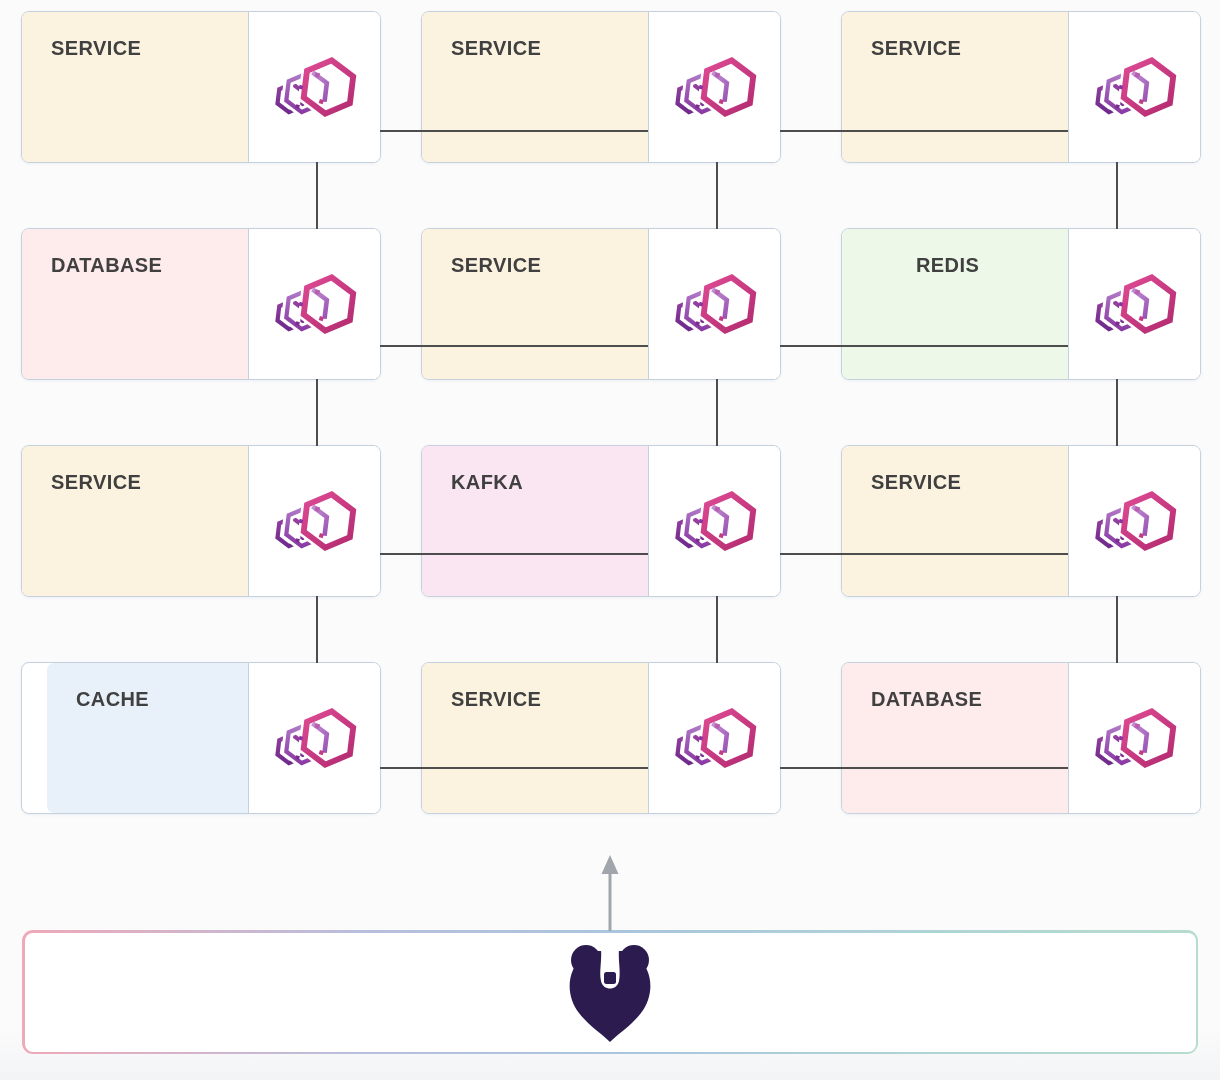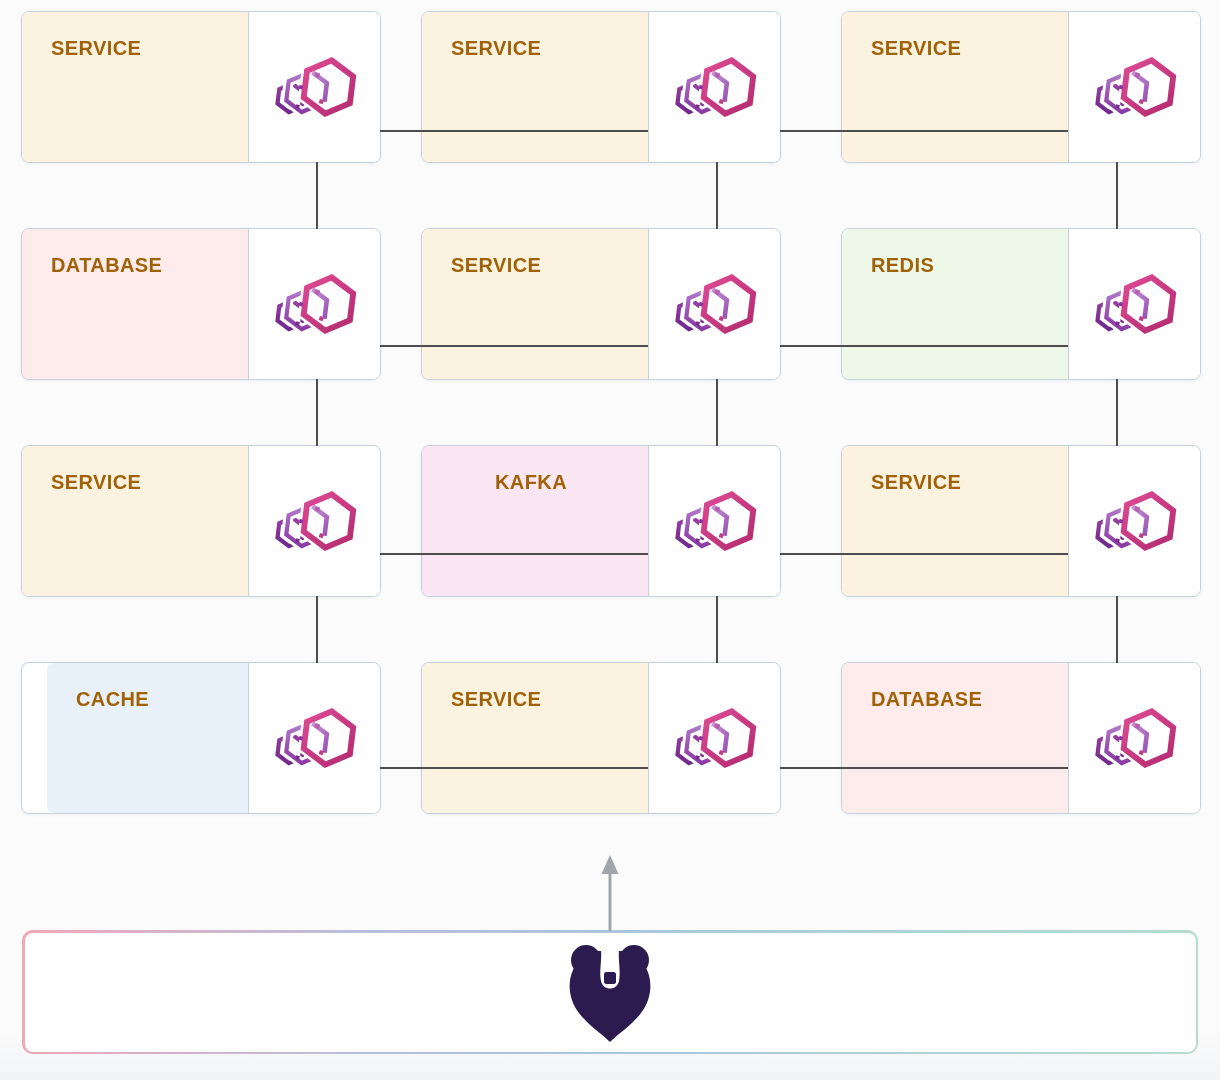--- a/index.html
+++ b/index.html
@@ -22,21 +22,21 @@
     box-shadow:0 1px 3px rgba(40,80,120,.07);
   }
   .label-panel{
     position:absolute;left:0;top:0;bottom:0;width:227px;
     border-radius:7px 0 0 7px;
     z-index:1;
   }
   .node-label{
     display:block;padding:25px 0 0 29px;
     font-size:20px;font-weight:600;letter-spacing:.4px;
-    color:#a16207;
+    color:#404040;
   }
   .icon-panel{
     position:absolute;right:0;top:0;bottom:0;width:131px;
     background:#ffffff;
     border-left:1px solid #c6d1de;
     border-radius:0 7px 7px 0;
     z-index:10;
     display:flex;align-items:center;justify-content:center;
   }
   .hexicon{width:84px;height:74px;}
@@ -176,42 +176,42 @@
     <div class="label-panel" style="background: rgb(251, 243, 224);">
       <span class="node-label">SERVICE</span>
     </div>
     <div class="icon-panel">
       <svg class="hexicon">
           <use href="#hexicon"></use>
         </svg>
     </div>
   </div>
   <div class="node" style="left:841px;top:228px">
-    <div class="label-panel" style="background: rgb(238, 248, 232);">
+    <div class="label-panel" style="background: rgb(238, 248, 232); padding-left: 45px;">
       <span class="node-label">REDIS</span>
     </div>
     <div class="icon-panel">
       <svg class="hexicon">
           <use href="#hexicon"></use>
         </svg>
     </div>
   </div>
 
   <div class="node" style="left:21px;top:445px">
     <div class="label-panel" style="background: rgb(251, 243, 224);">
       <span class="node-label">SERVICE</span>
     </div>
     <div class="icon-panel">
       <svg class="hexicon">
           <use href="#hexicon"></use>
         </svg>
     </div>
   </div>
   <div class="node" style="left:421px;top:445px">
-    <div class="label-panel" style="background: rgb(250, 230, 243); padding-left: 44px;">
+    <div class="label-panel" style="background: rgb(250, 230, 243);">
       <span class="node-label">KAFKA</span>
     </div>
     <div class="icon-panel">
       <svg class="hexicon">
           <use href="#hexicon"></use>
         </svg>
     </div>
   </div>
   <div class="node" style="left:841px;top:445px">
     <div class="label-panel" style="background: rgb(251, 243, 224);">

